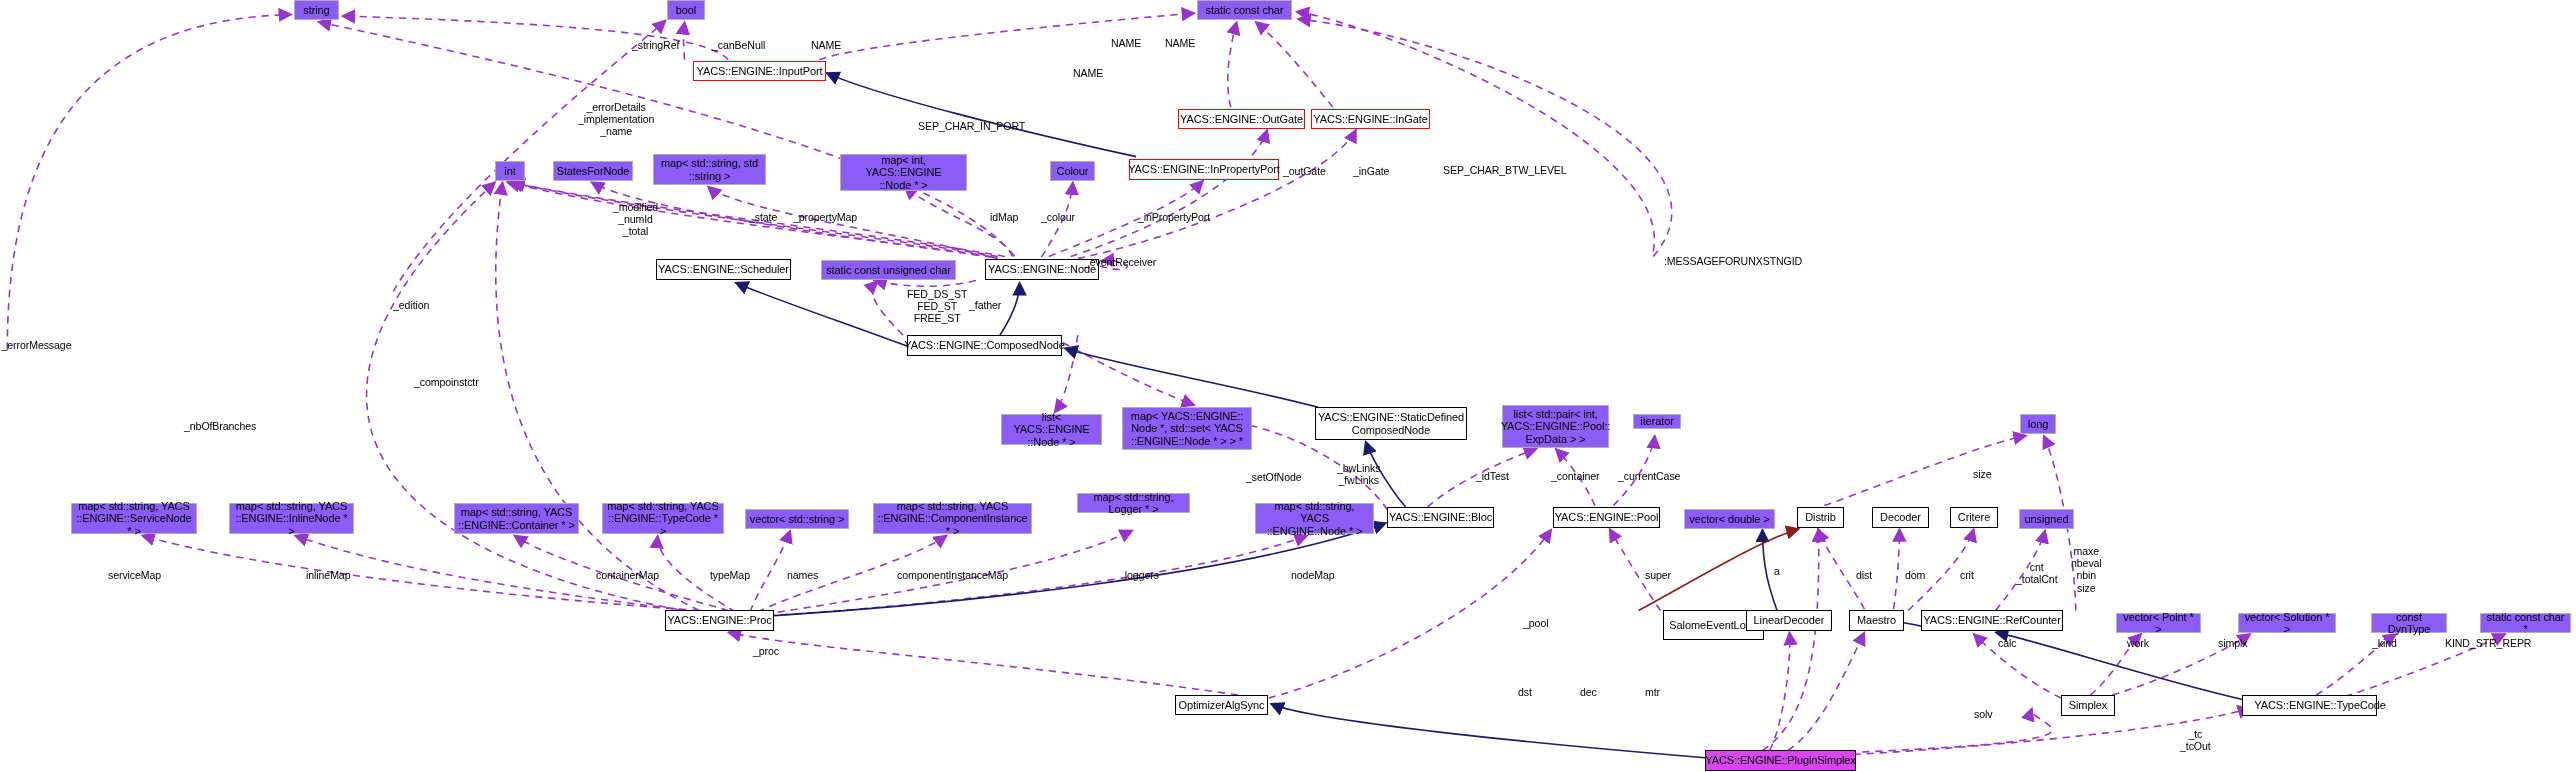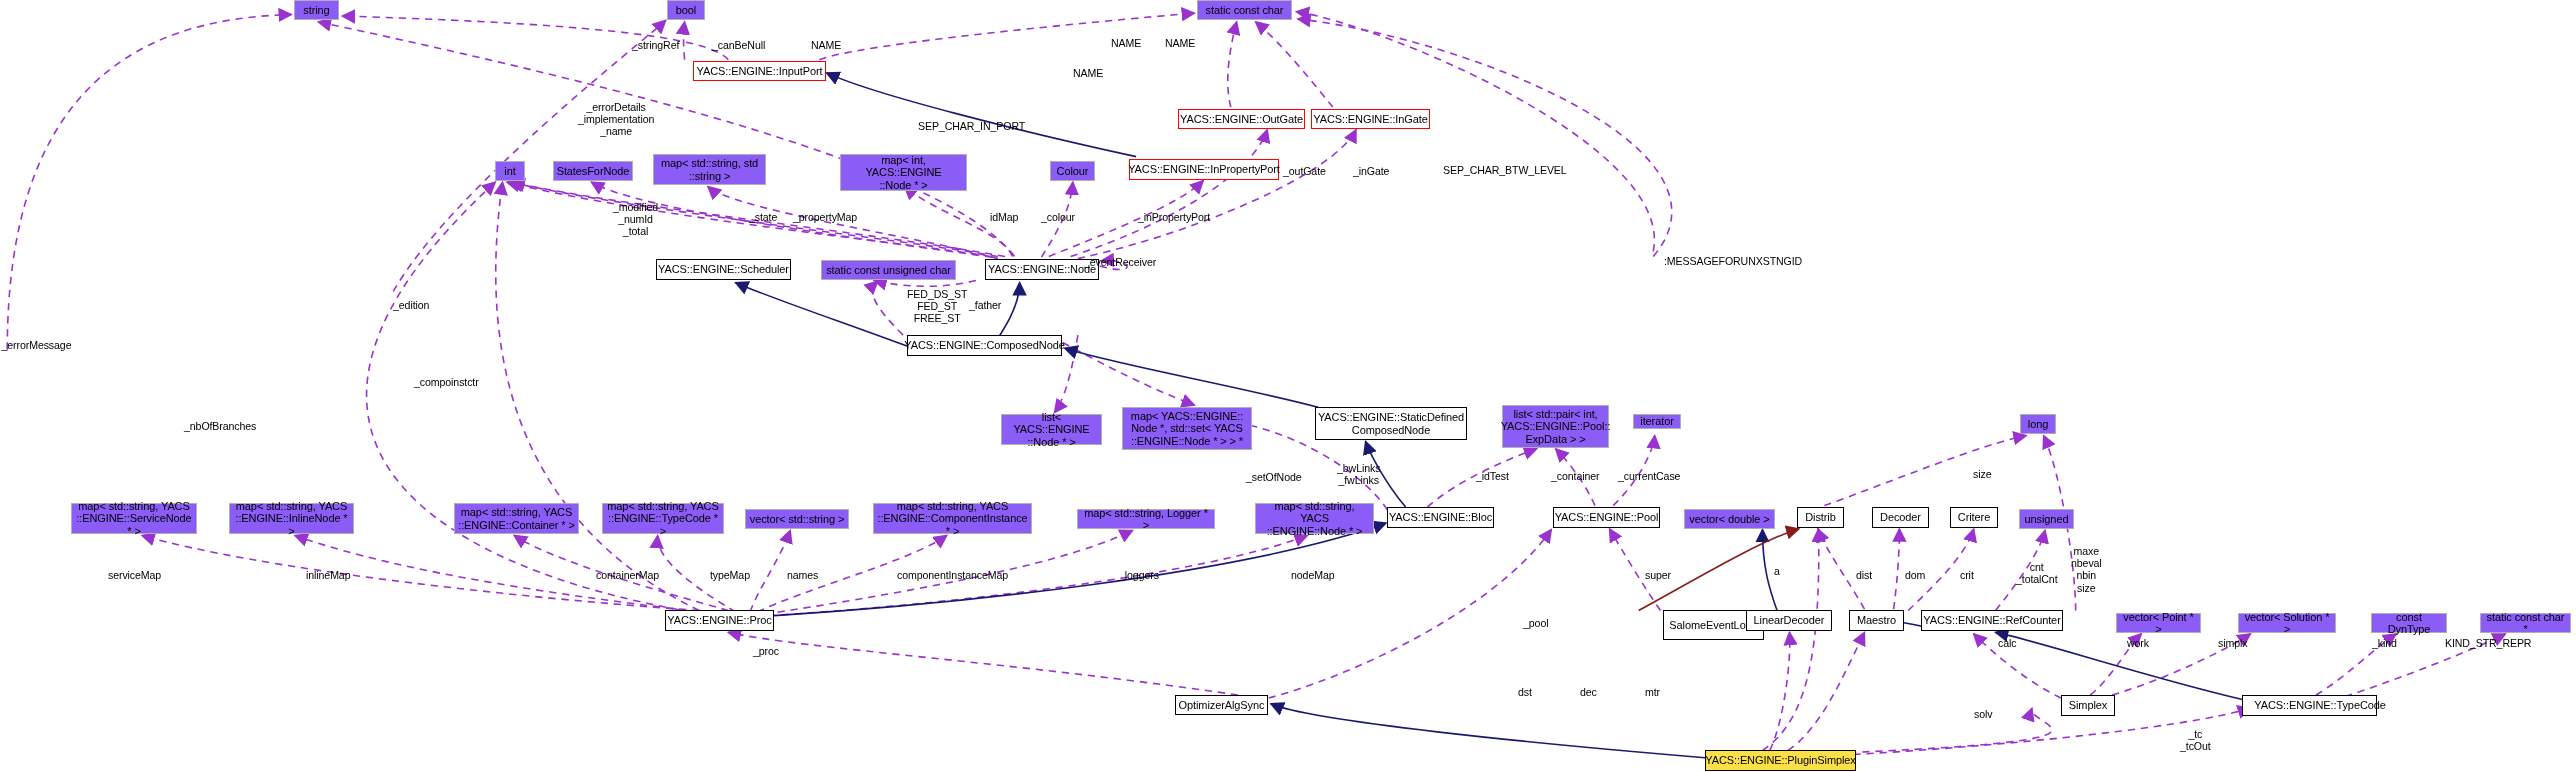--- a/index.html
+++ b/index.html
@@ -19,21 +19,21 @@
     font-size:11px;
     line-height:1.12;
     color:#000;
     white-space:pre-line;
     padding:0.7px 2.9px;
     letter-spacing:-0.1px;
   }
   .node.grey{border:0.7px solid #b0b0b0;background:#8b5cf6;}
   .node.black{border:1.5px solid #000000;background:#fff;}
   .node.red{border:1.5px solid #ff0000;background:#fff;}
-  .node.filled{border:1.5px solid #000000;background:#fde047;}
+  .node.filled{border:1.5px solid #000000;background:#d946ef;}
 
   .elabel{
     position:absolute;
     font-size:10.6px;
     line-height:1.15;
     color:#000;
     white-space:pre-line;
     text-align:center;
     letter-spacing:-0.1px;
   }
@@ -168,21 +168,21 @@
 ::ENGINE::ServiceNode * &gt;</div>
       <div class="node grey" style="left: 229px; top: 503px; width: 125px; height: 31px;">map&lt; std::string, YACS
 ::ENGINE::InlineNode * &gt;</div>
       <div class="node grey" style="left: 454px; top: 503px; width: 125px; height: 31px;">map&lt; std::string, YACS
 ::ENGINE::Container * &gt;</div>
       <div class="node grey" style="left: 602px; top: 503px; width: 122px; height: 31px;">map&lt; std::string, YACS
 ::ENGINE::TypeCode * &gt;</div>
       <div class="node grey" style="left: 745px; top: 509px; width: 104px; height: 19.7px;">vector&lt; std::string &gt;</div>
       <div class="node grey" style="left: 873px; top: 503px; width: 159px; height: 31px;">map&lt; std::string, YACS
 ::ENGINE::ComponentInstance * &gt;</div>
-      <div class="node grey" style="left: 1077px; top: 509px; width: 138px; height: 19.7px;">map&lt; std::string, Logger * &gt;</div>
+      <div class="node grey" style="left: 1077px; top: 493px; width: 113px; height: 19.7px;">map&lt; std::string, Logger * &gt;</div>
       <div class="node grey" style="left: 1255px; top: 503px; width: 119px; height: 31px;">map&lt; std::string, YACS
 ::ENGINE::Node * &gt;</div>
       <div class="node black" style="left: 1387px; top: 507px; width: 107px; height: 21px;">YACS::ENGINE::Bloc</div>
       <div class="node black" style="left: 1553px; top: 507px; width: 107px; height: 21px;">YACS::ENGINE::Pool</div>
       <div class="node grey" style="left: 1684px; top: 509px; width: 91px; height: 19.7px;">vector&lt; double &gt;</div>
       <div class="node black" style="left: 1797px; top: 507px; width: 47px; height: 21px;">Distrib</div>
       <div class="node black" style="left: 1872px; top: 507px; width: 57px; height: 21px;">Decoder</div>
       <div class="node black" style="left: 1950px; top: 507px; width: 48px; height: 21px;">Critere</div>
       <div class="node grey" style="left: 2019px; top: 509px; width: 55px; height: 19.7px;">unsigned</div>
       <div class="node black" style="left: 665px; top: 610px; width: 109px; height: 21px;">YACS::ENGINE::Proc</div>

